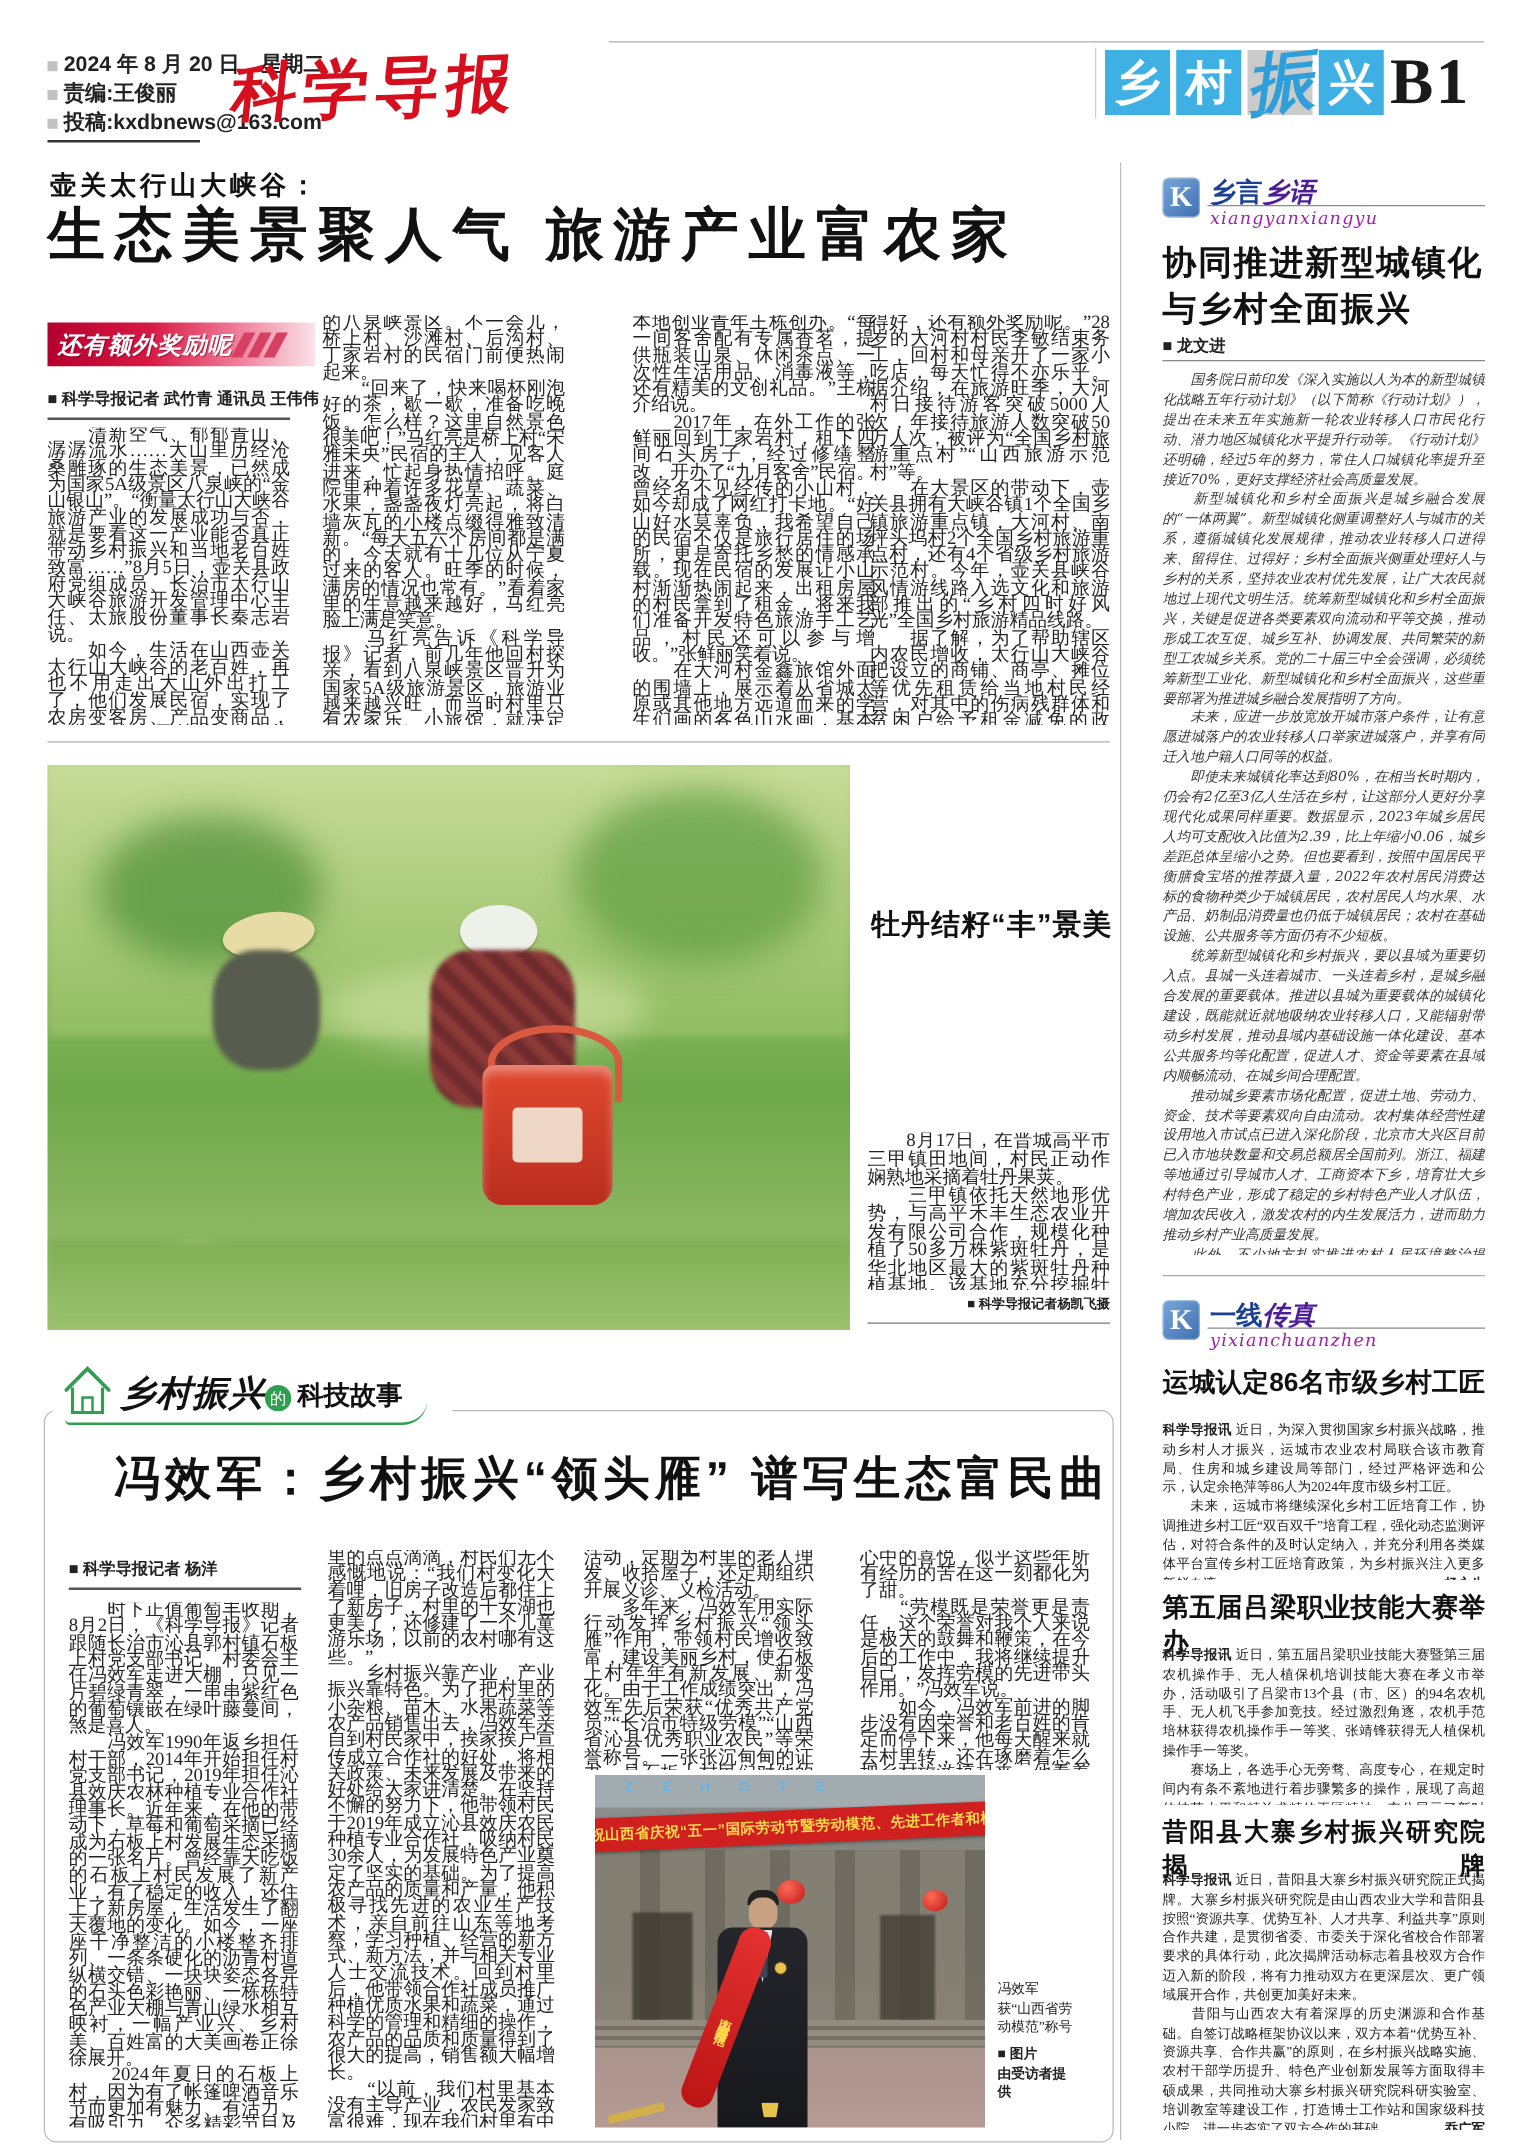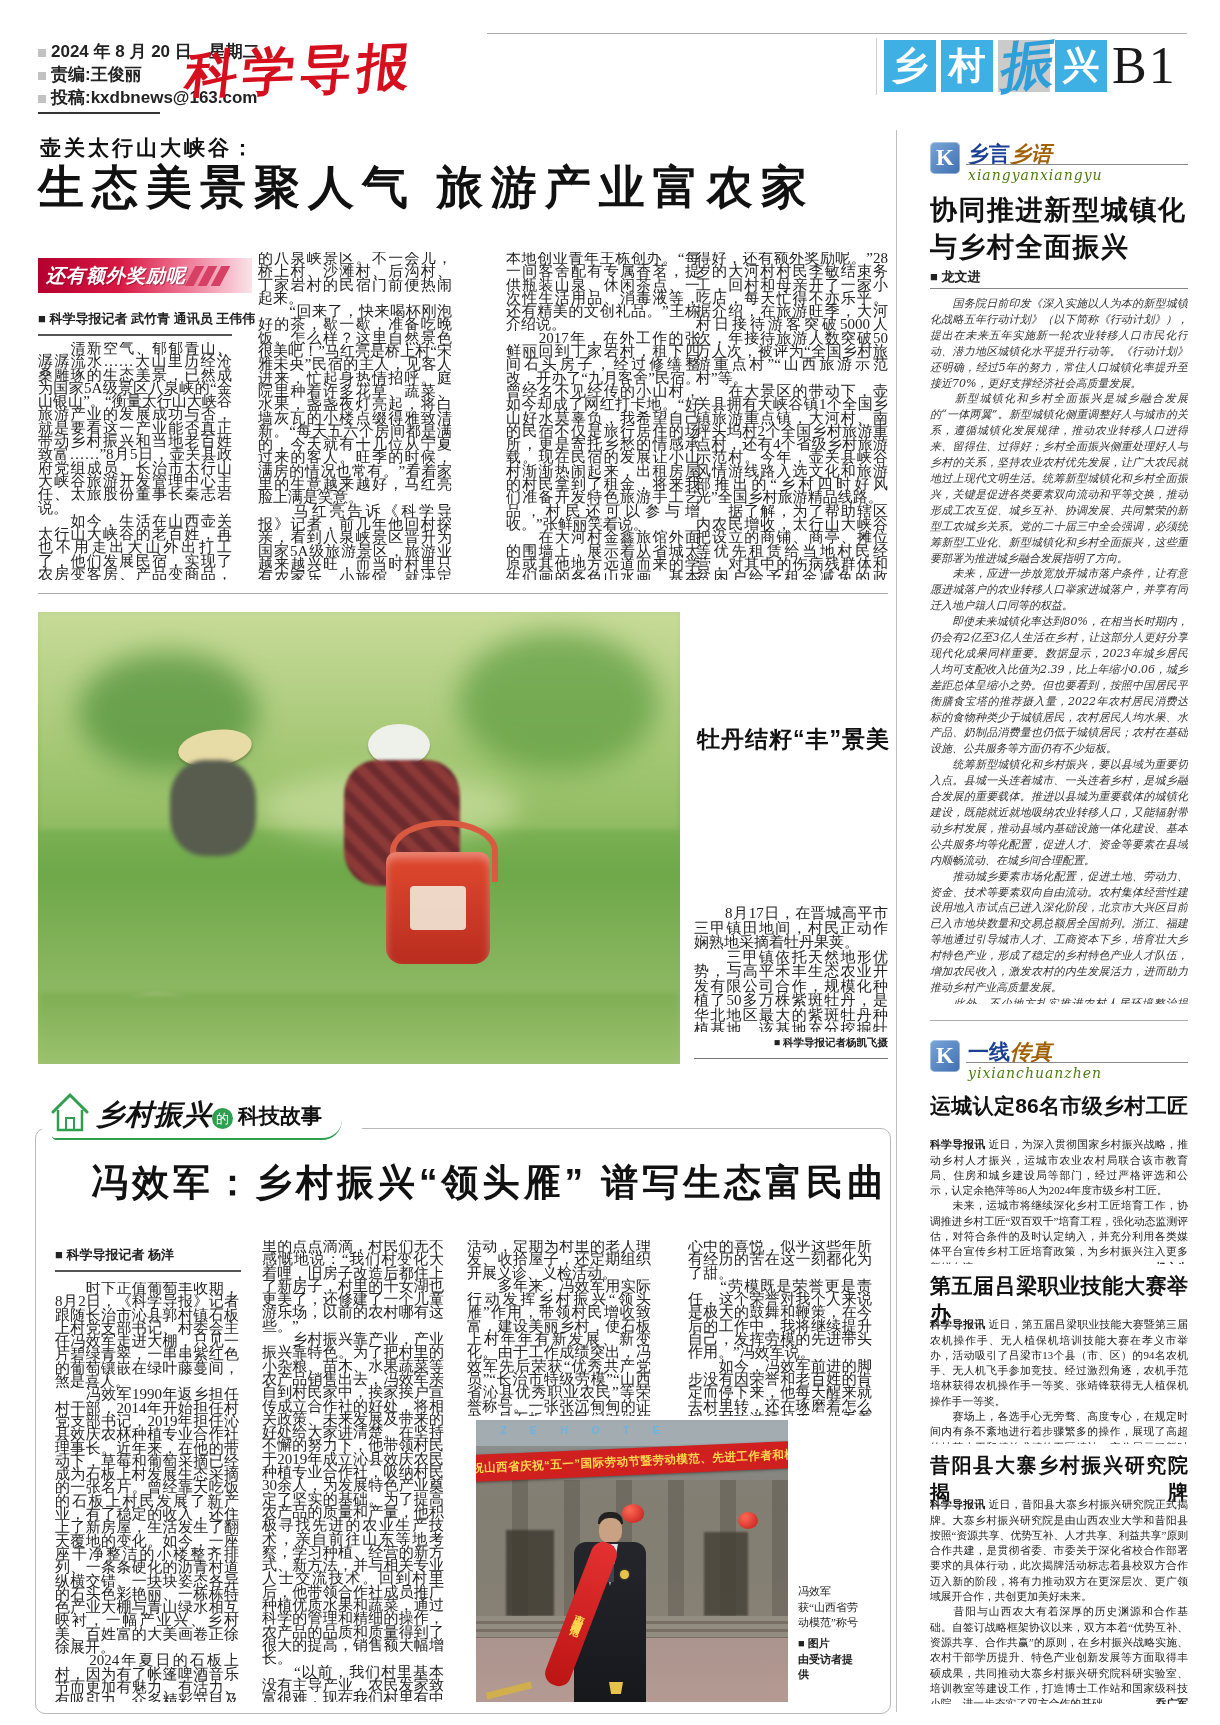--- a/index.html
+++ b/index.html
@@ -25,22 +25,22 @@
           display:flex;align-items:center;padding:0 8px;}
   .banner .txt{color:#fff;font-family:"Liberation Sans",sans-serif;font-weight:900;font-style:italic;
                font-size:19px;letter-spacing:1px;text-shadow:1px 1px 0 rgba(120,0,30,.5);}
   .chev{width:9px;height:20px;background:#d64065;transform:skewX(-28deg);display:inline-block;margin-left:4px;}
   .byline{font-family:"Liberation Sans",sans-serif;font-size:13px;font-weight:700;color:#222;white-space:nowrap;}
   .klogo{width:30px;height:32px;border-radius:5px;background:linear-gradient(135deg,#7aa6d8,#3e6fb1);
          color:#fff;font-family:"Liberation Serif",serif;font-weight:700;font-size:23px;
          display:flex;align-items:center;justify-content:center;box-shadow:inset 0 0 0 1px rgba(255,255,255,.4);}
   .secttl{font-family:"Liberation Sans",sans-serif;font-size:21px;font-weight:900;white-space:nowrap;}
   .secttl .a{color:#1b3f92;}
-  .secttl .b{color:#a16207;font-family:"DejaVu Serif",serif;font-style:italic;}
-  .pinyin{font-family:"DejaVu Serif",serif;font-style:italic;font-size:14px;color:#4d7c0f;letter-spacing:1px;}
+  .secttl .b{color:#4c1d95;font-family:"DejaVu Serif",serif;font-style:italic;}
+  .pinyin{font-family:"DejaVu Serif",serif;font-style:italic;font-size:14px;color:#a21caf;letter-spacing:1px;}
   .rtitle{font-family:"Liberation Sans",sans-serif;font-weight:900;font-size:21px;color:#111;
           text-align:justify;text-align-last:justify;}
   .box{border:1px solid #b9b9b9;border-radius:10px;}
   .capcol{font-size:11px;line-height:15.5px;white-space:pre-line;color:#222;}
   .photo{overflow:hidden;}
   .deco{position:absolute;}
 </style>
 </head>
 <body>
 
@@ -57,21 +57,21 @@
 <div class="abs" style="left:876px;top:38px;width:1px;height:57px;background:#cfcfcf;"></div>
 
 <div class="abs" style="left:884px;top:40px;display:flex;gap:5px;">
   <div class="blk">乡</div>
   <div class="blk">村</div>
   <div class="blk gray">
       <span>振</span>
     </div>
   <div class="blk">兴</div>
 </div>
-<div class="abs" style="left:1112px;top:36px;font-family:'Liberation Serif',serif;font-weight:400;font-size:52px;color:#1a1a1a;letter-spacing:2px;">B1</div>
+<div class="abs" style="left:1112px;top:36px;font-family:'Liberation Serif',serif;font-weight:700;font-size:52px;color:#1a1a1a;letter-spacing:2px;">B1</div>
 
 <div class="abs" style="left:40px;top:134px;font-family:'Liberation Sans',sans-serif;font-size:21px;font-weight:600;letter-spacing:3px;color:#111;">壶关太行山大峡谷：</div>
 <div class="abs hdl" style="left:38px;top:157px;font-size:46px;letter-spacing:8px;">生态美景聚人气 旅游产业富农家</div>
 
 <div class="abs banner" style="left:38px;top:258px;width:198px;height:35px;">
   <span class="txt">还有额外奖励呢</span>
   <span class="chev"></span>
     <span class="chev"></span>
     <span class="chev"></span>
 </div>

